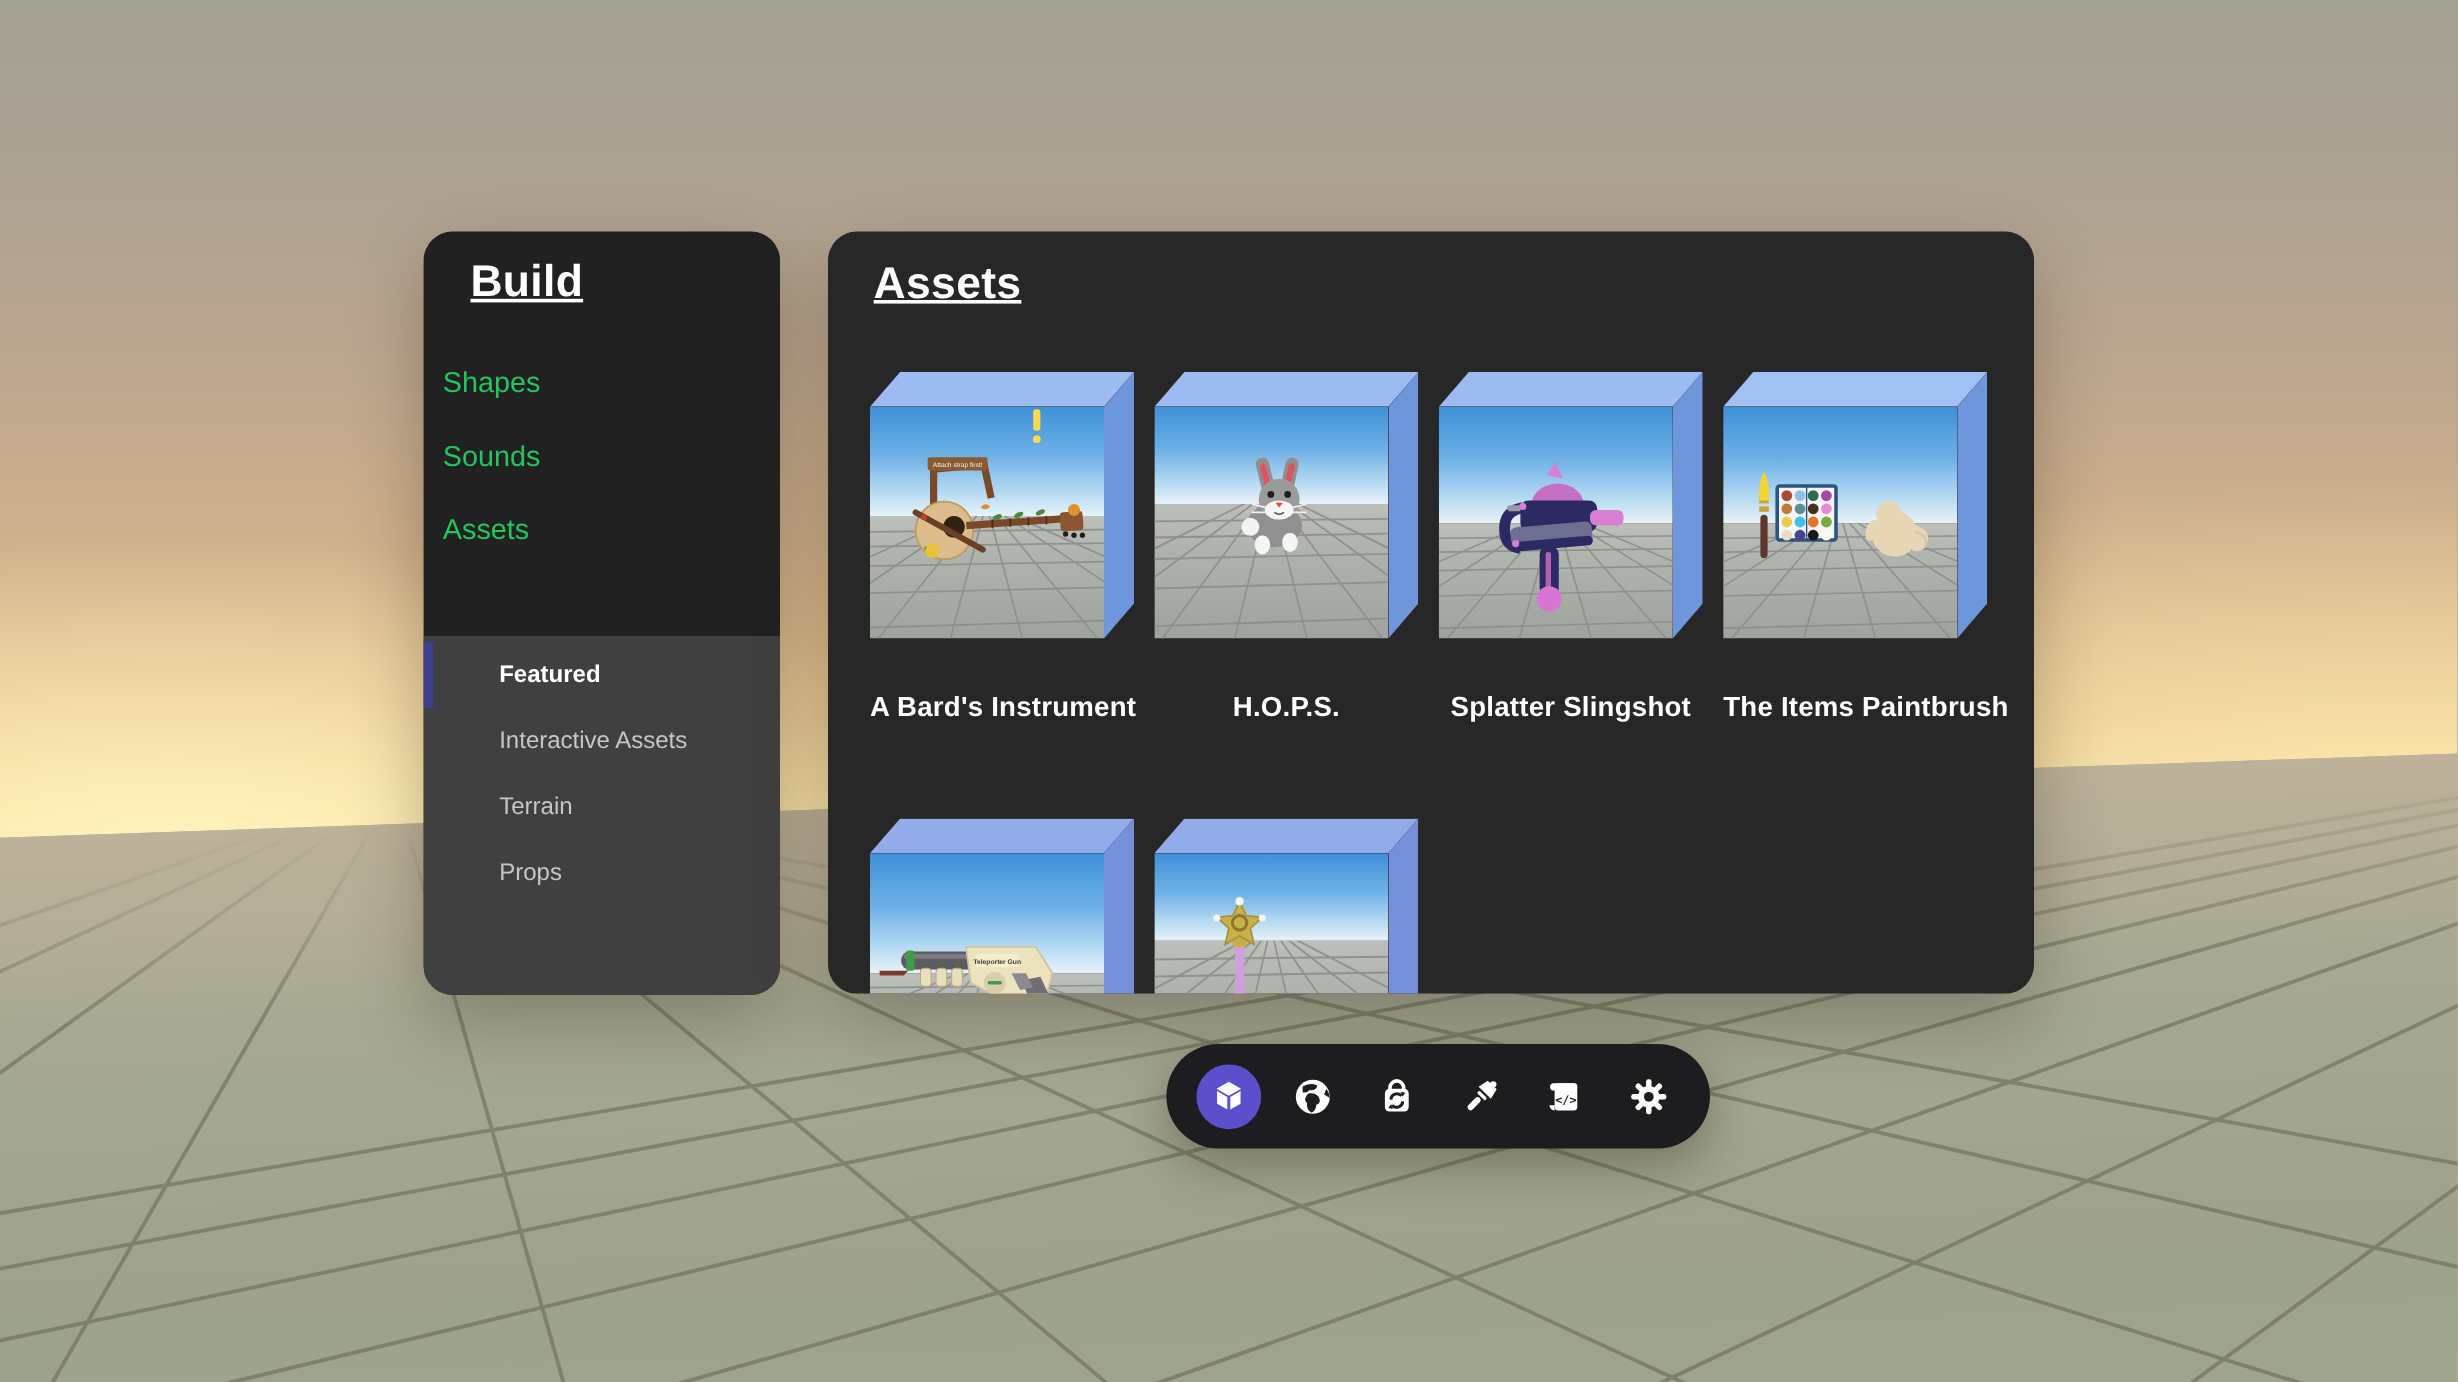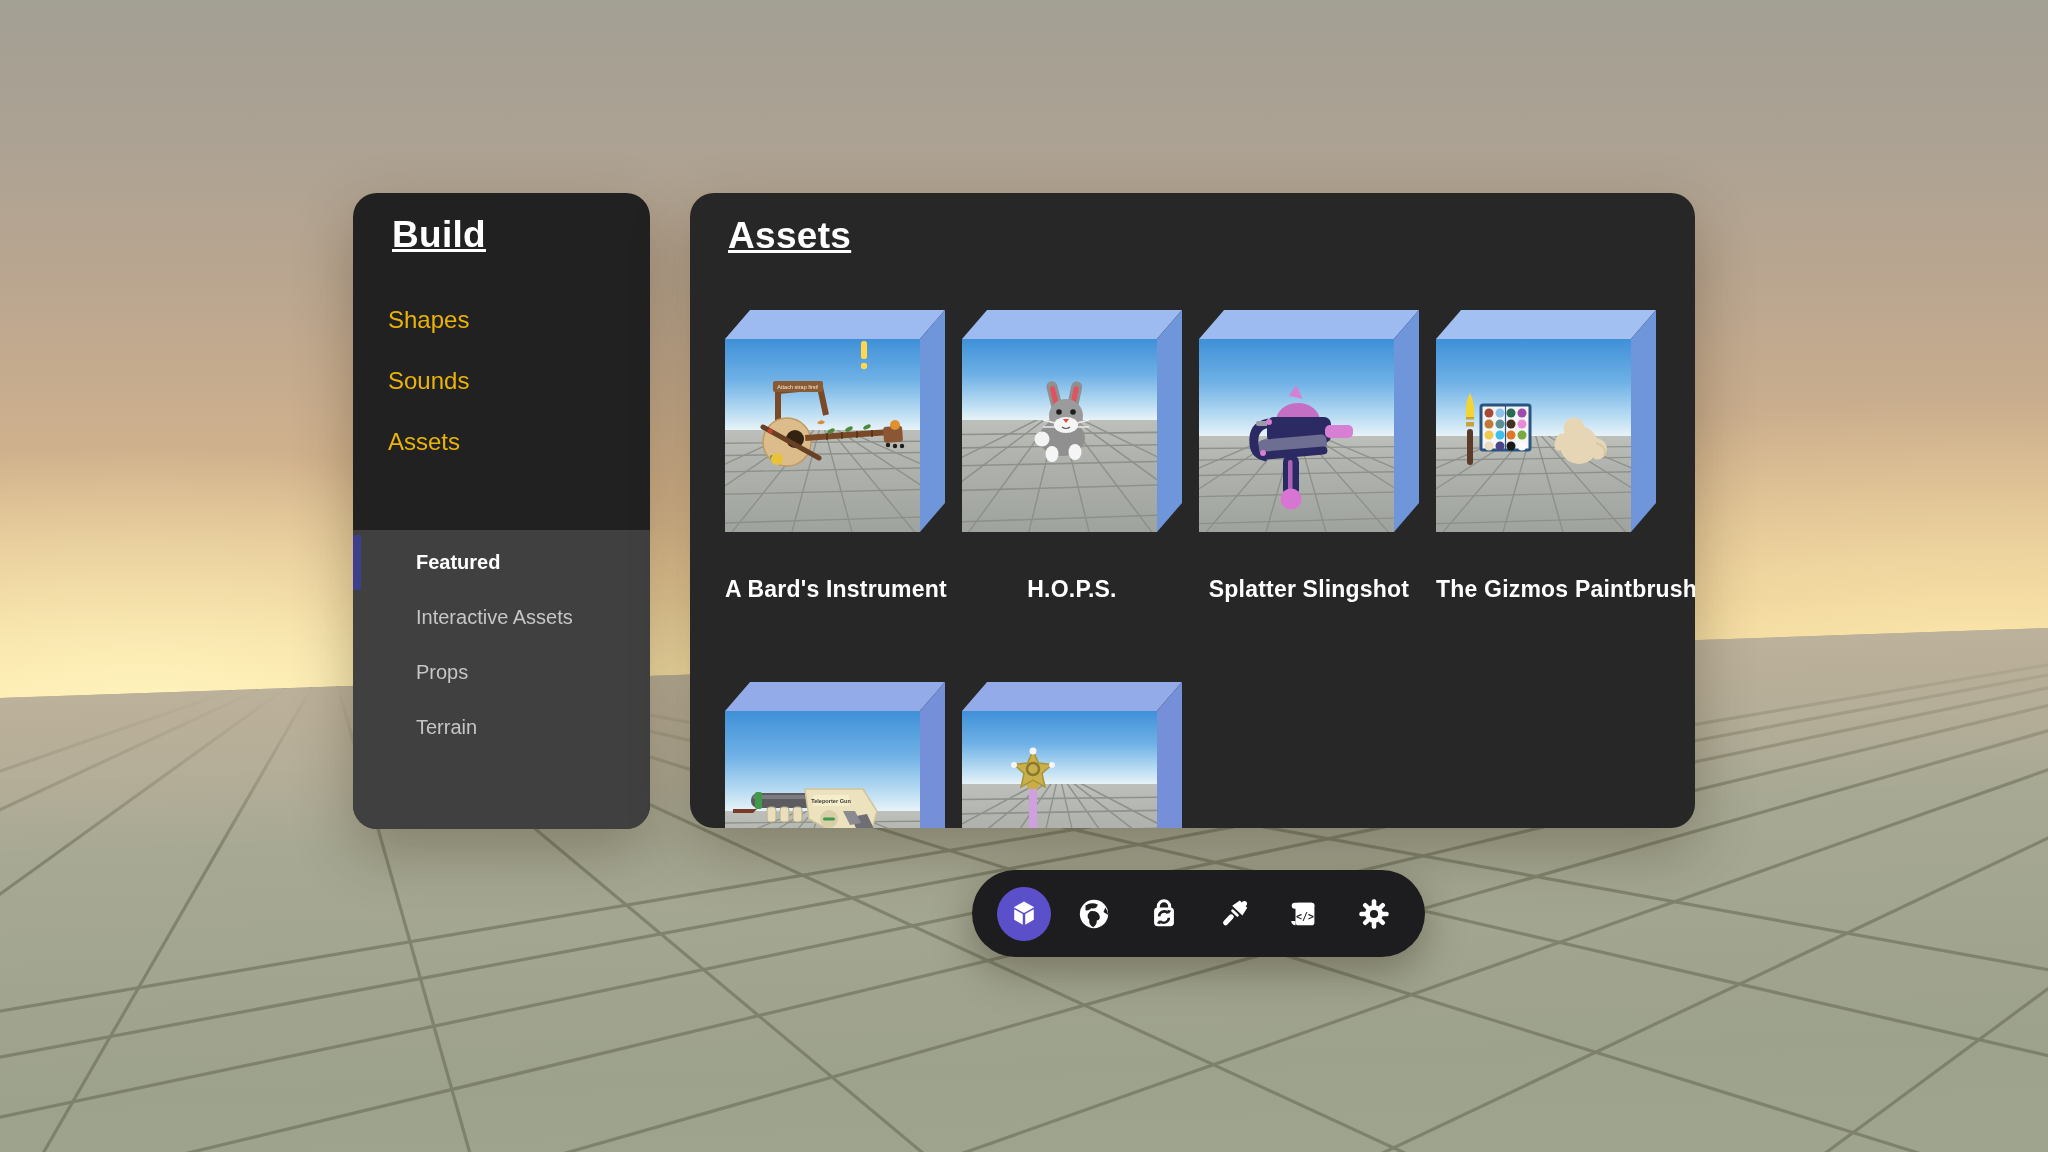--- a/index.html
+++ b/index.html
@@ -25,22 +25,22 @@
     background:linear-gradient(180deg,#bcb19a 0%,rgba(188,177,154,0) 100%);}
   
   .panel{position:absolute;border-radius:24px;overflow:hidden;
     box-shadow:0 22px 60px rgba(45,32,12,.30);}
   #build-panel{left:353px;top:193px;width:297px;height:636px;background:#212121;}
   #assets-panel{left:690px;top:193px;width:1005px;height:635px;background:#272727;}
   .panel-title{position:absolute;color:#ffffff;font-size:37px;font-weight:bold;letter-spacing:.3px;text-decoration:underline;}
   #build-title{left:39px;top:21px;}
   #assets-title{left:38px;top:22px;}
   .menu{position:absolute;left:0;top:96px;width:100%;}
-  .menu-item{height:61px;display:flex;align-items:center;padding-left:35px;
-    font-size:24px;color:#eab308;cursor:pointer;}
+  .menu-item{height:61px;display:flex;align-items:center;padding-left:16px;
+    font-size:24px;color:#22c55e;cursor:pointer;}
   .submenu{position:absolute;left:0;top:337px;width:100%;height:299px;background:#404040;padding-top:5px;}
   .sub-item{position:relative;height:55px;display:flex;align-items:center;padding-left:63px;
     font-size:20px;color:#c6c6c6;cursor:pointer;}
   .sub-item.selected{color:#ffffff;font-weight:bold;}
   .sel-indicator{position:absolute;left:0;top:0;width:8px;height:55px;background:#3d3f8e;}
   
   .cards-row{position:absolute;left:35px;display:flex;gap:17px;}
   #cards-row-1{top:117px;}
   #cards-row-2{top:489px;}
   .card{width:220px;cursor:pointer;}
@@ -135,24 +135,24 @@
   </div>
   <div class="submenu">
     <div class="sub-item selected">
       <div class="sel-indicator"></div>
       <span>Featured</span>
     </div>
     <div class="sub-item">
         <span>Interactive Assets</span>
       </div>
     <div class="sub-item">
+        <span>Terrain</span>
+      </div>
+    <div class="sub-item">
         <span>Props</span>
-      </div>
-    <div class="sub-item">
-        <span>Terrain</span>
       </div>
   </div>
 </div>
 
 <div class="panel" id="assets-panel">
   <div class="panel-title" id="assets-title">Assets</div>
 
   <div class="cards-row" id="cards-row-1">
 
     <div class="card" style="--hz:47%;--top:#9dbbf1;--right:#6f95da">
@@ -318,21 +318,21 @@
             <g fill="#e6d6b5">
               <circle cx="143" cy="106" r="19"></circle>
               <circle cx="138" cy="89" r="10.5"></circle>
               <ellipse cx="124" cy="103" rx="5" ry="9" transform="rotate(18 124 103)"></ellipse>
               <path d="M158 98 q16 4 12 16 q-3 8 -12 6 l-4 -10 z"></path>
             </g>
             <path d="M160 104 q12 4 8 13" stroke="#d8c6a2" stroke-width="2" fill="none"></path>
           </svg>
         </div>
       </div>
-      <div class="card-label">The Gizmos Paintbrush</div>
+      <div class="card-label">The Items Paintbrush</div>
     </div>
   </div>
 
   <div class="cards-row" id="cards-row-2">
 
     <div class="card" style="--hz:52%;--top:#93abe8;--right:#7590d8">
       <div class="thumb">
         <div class="face-top"></div>
         <div class="face-right"></div>
         <div class="face-front">

